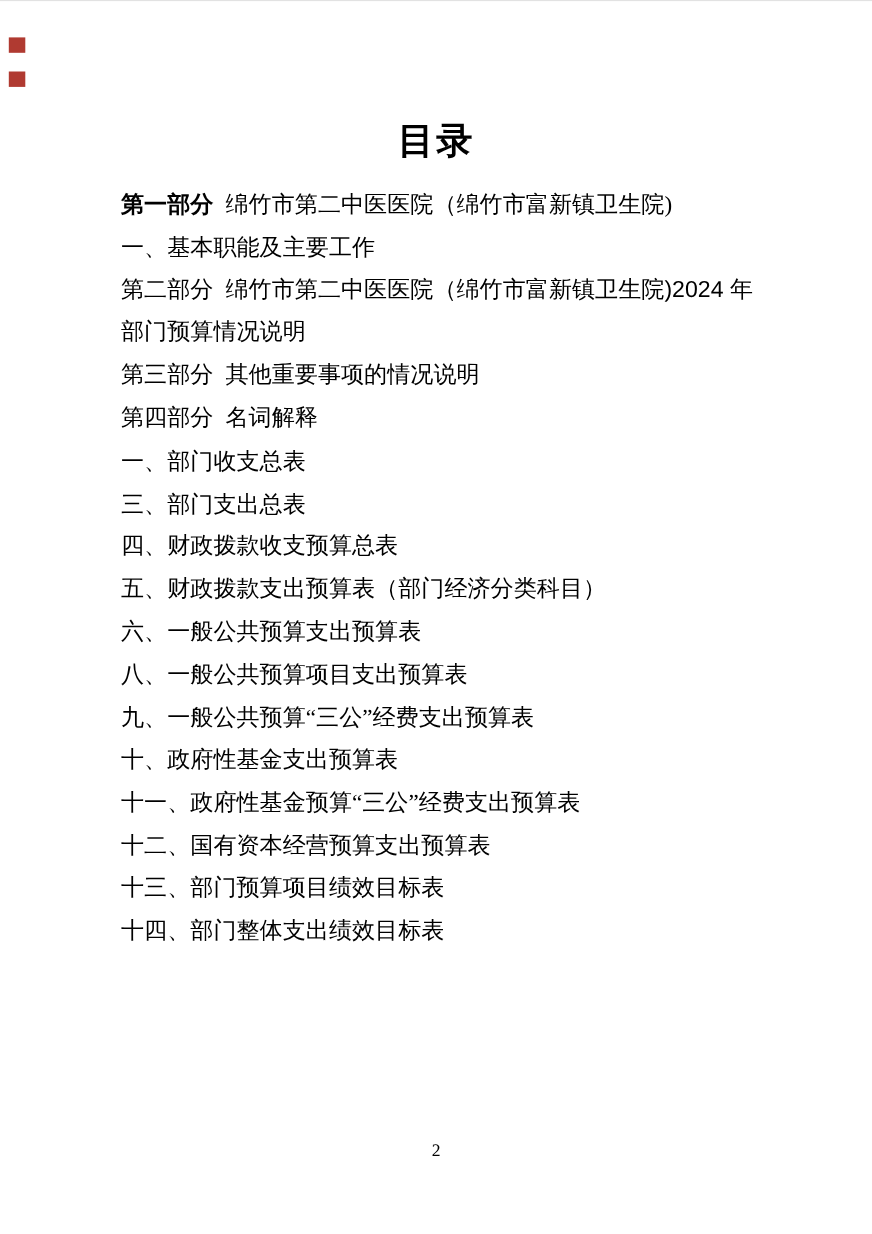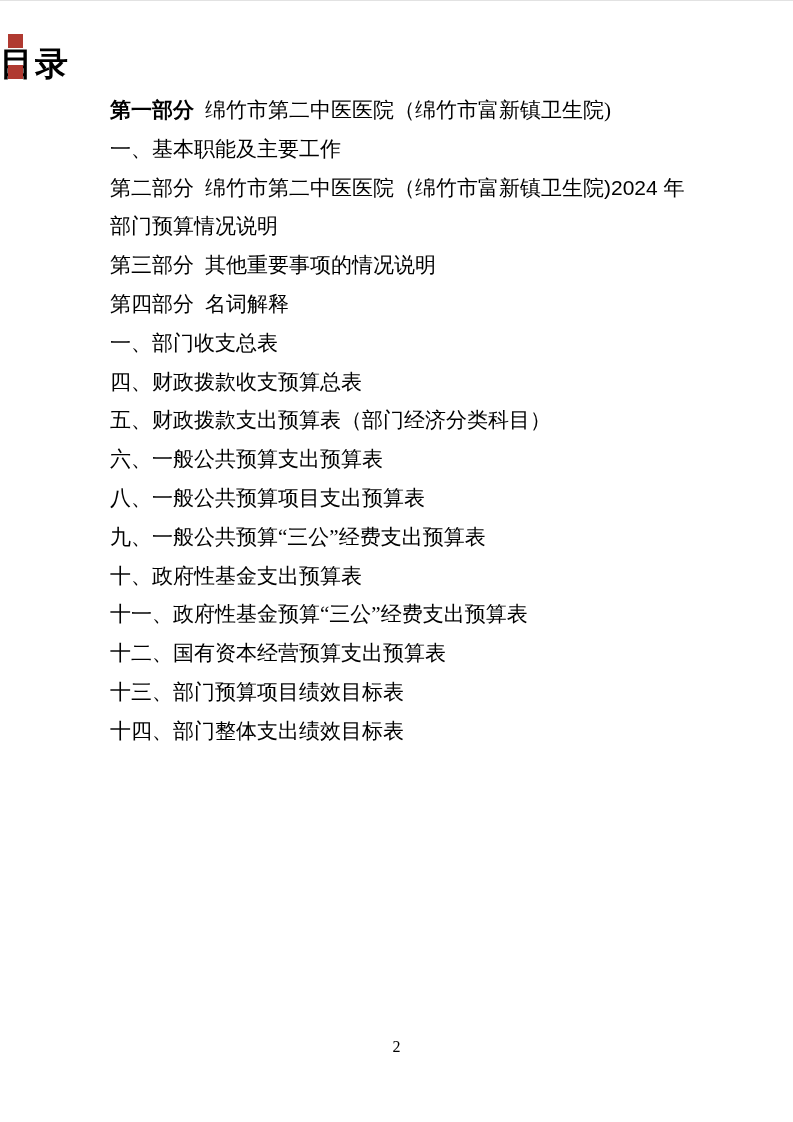--- a/index.html
+++ b/index.html
@@ -20,30 +20,30 @@
   }
   .red-mark {
     position: absolute;
     left: 8px;
     width: 15px;
     height: 14px;
   }
   .red-mark.m1 { top: 33px; }
   .red-mark.m2 { top: 64px; }
   .doc-title {
-    padding-top: 44px;
-    text-align: left;
+    padding-top: 108px;
+    text-align: center;
     font-family: "Liberation Sans", "DejaVu Sans", sans-serif;
     font-size: 33px;
     font-weight: 700;
     line-height: 38px;
     letter-spacing: 2px;
   }
   .toc {
-    margin-top: 8px;
+    margin-top: 20px;
     padding-left: 110px;
     padding-right: 40px;
   }
   .toc-line {
     font-size: 21px;
     line-height: 38.8px;
     height: 38.8px;
     white-space: nowrap;
     font-family: "Liberation Serif", "DejaVu Serif", serif;
     font-weight: 400;
@@ -87,20 +87,21 @@
 
     <div class="toc-line bold"><span class="part-label">第二部分</span><span>绵竹市第二中医医院（绵竹市富新镇卫生院)2024 年</span></div>
     <div class="toc-line bold">部门预算情况说明</div>
 
     <div class="toc-line bold"><span class="part-label">第三部分</span><span>其他重要事项的情况说明</span></div>
 
     <div class="toc-line bold"><span class="part-label">第四部分</span><span>名词解释</span></div>
 
 
     <div class="toc-line">一、部门收支总表</div>
+    <div class="toc-line">三、部门支出总表</div>
     <div class="toc-line">四、财政拨款收支预算总表</div>
     <div class="toc-line">五、财政拨款支出预算表（部门经济分类科目）</div>
     <div class="toc-line">六、一般公共预算支出预算表</div>
     <div class="toc-line">八、一般公共预算项目支出预算表</div>
     <div class="toc-line">九、一般公共预算“三公”经费支出预算表</div>
     <div class="toc-line">十、政府性基金支出预算表</div>
     <div class="toc-line">十一、政府性基金预算“三公”经费支出预算表</div>
     <div class="toc-line">十二、国有资本经营预算支出预算表</div>
     <div class="toc-line">十三、部门预算项目绩效目标表</div>
     <div class="toc-line">十四、部门整体支出绩效目标表</div>

